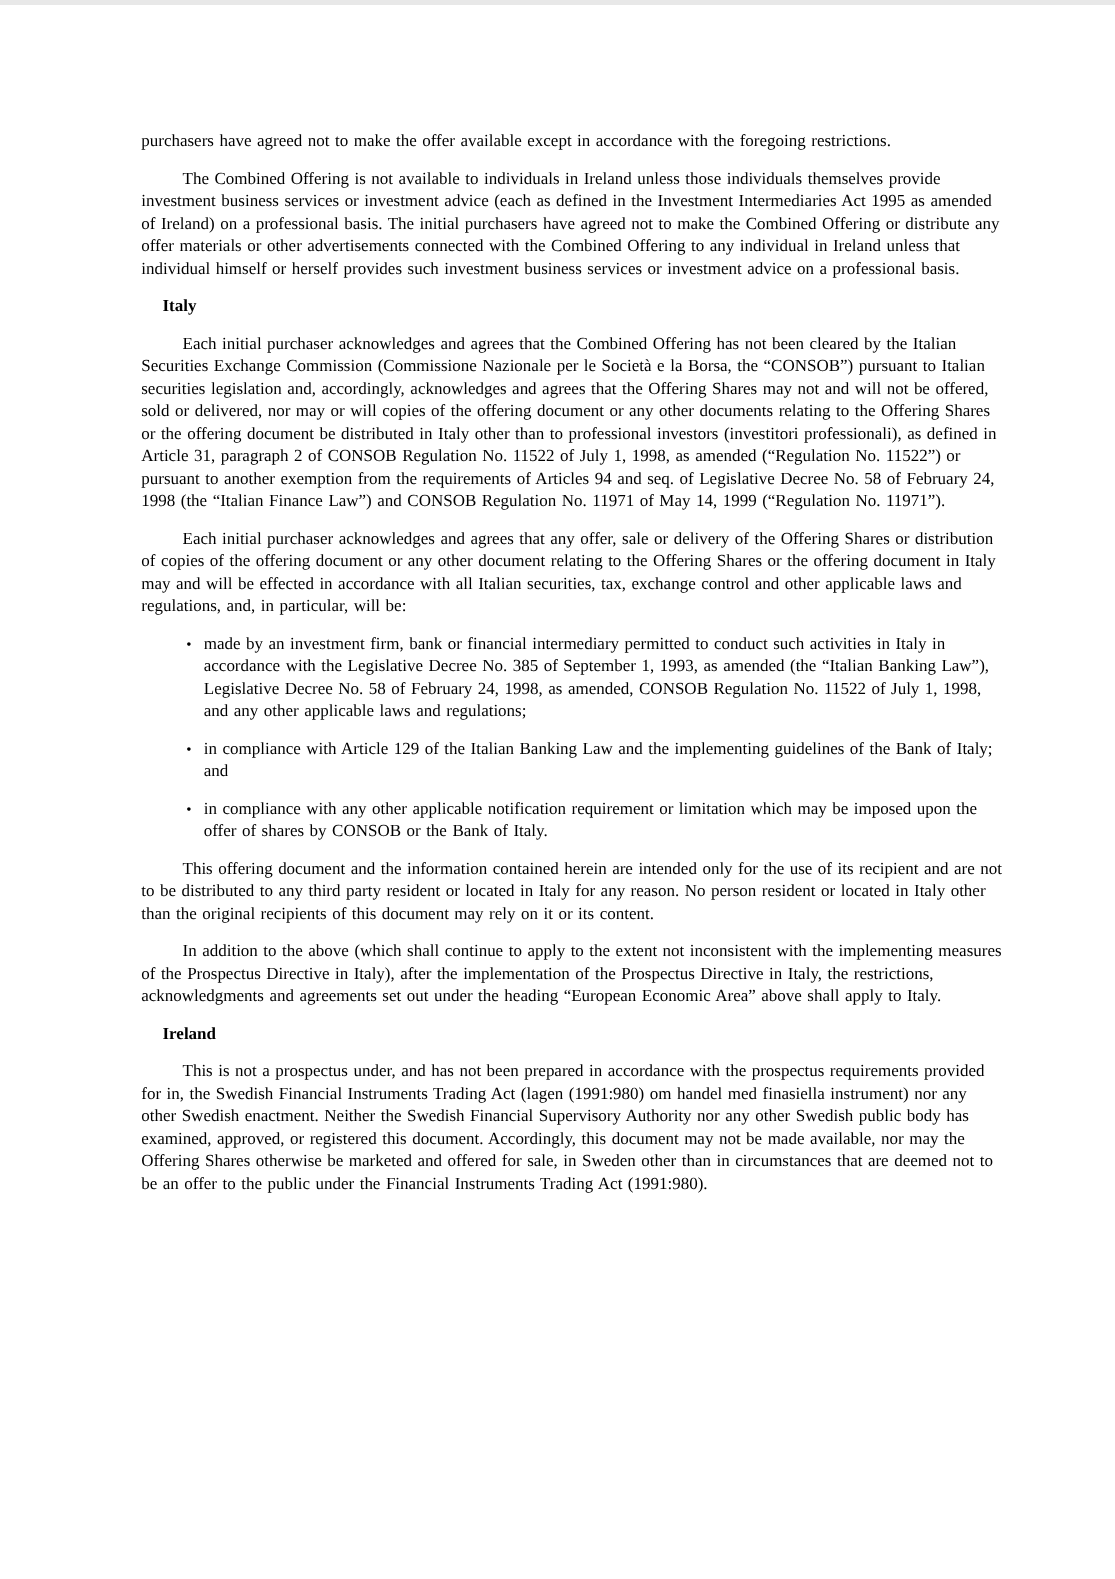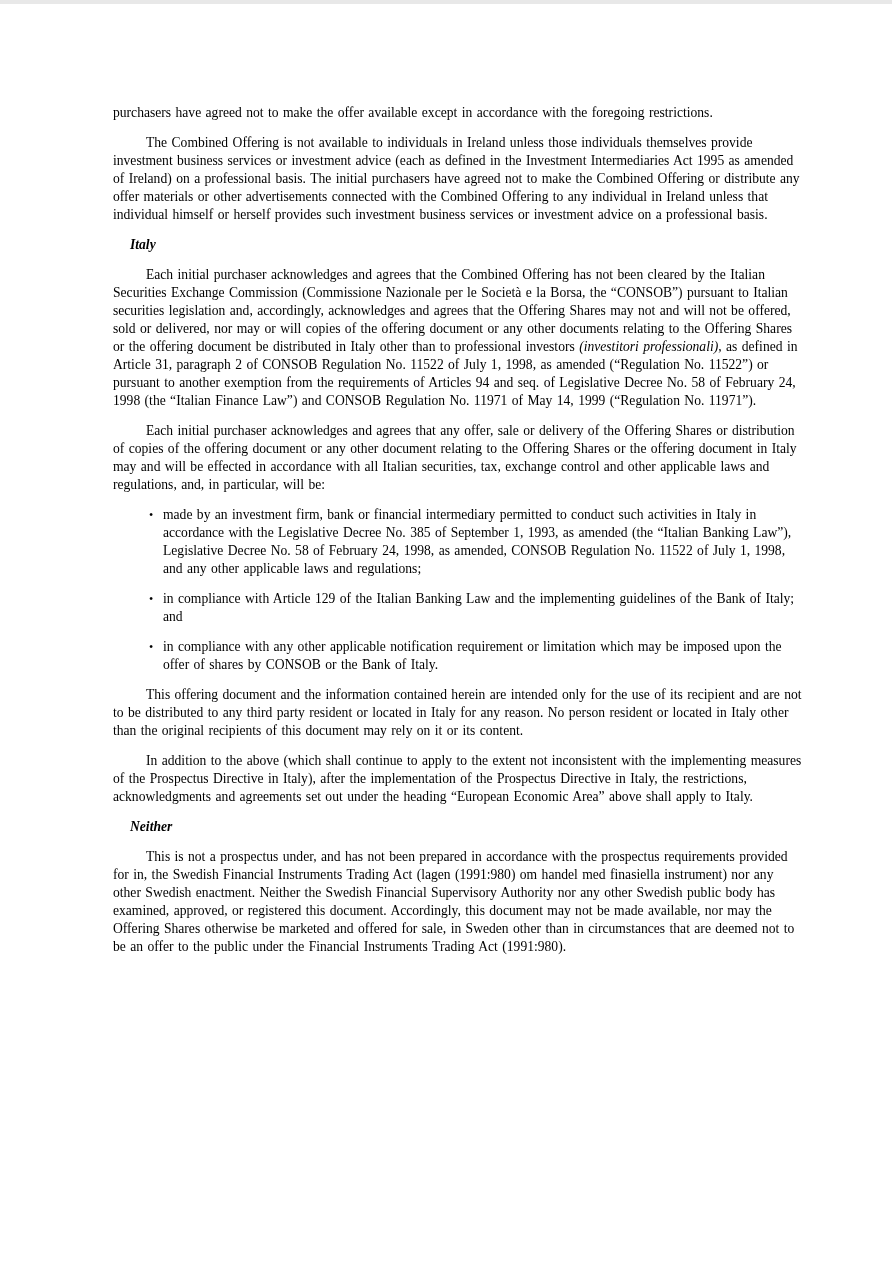--- a/index.html
+++ b/index.html
@@ -26,35 +26,34 @@
   }
   .para {
     margin: 0 0 12px 0;
     text-indent: 33px;
   }
   .para.no-indent { text-indent: 0; }
   .heading {
     margin: 10px 0 12px 17px;
     font-size: 13.6px;
     font-weight: bold;
-    font-style: italic;
     line-height: 18px;
   }
   .bullet-item {
     position: relative;
     padding-left: 50px;
     margin: 0 0 12px 0;
   }
   .bullet-marker {
     position: absolute;
     left: 36px;
     top: 0;
     font-size: 12px;
   }
-  .italic { font-style: italic; }
+  .italic { }
   .page-number {
     text-align: center;
     margin-top: 5px;
   }
 </style>
 </head>
 <body>
 
 <div class="page">
   <div class="doc">
@@ -82,19 +81,19 @@
         <span class="bullet-marker">•</span>
         <span>in compliance with any other applicable notification requirement or limitation which may be imposed upon the offer of shares by CONSOB or the Bank of Italy.</span>
       </div>
     </div>
 
 
     <p class="para">This offering document and the information contained herein are intended only for the use of its recipient and are not to be distributed to any third party resident or located in Italy for any reason. No person resident or located in Italy other than the original recipients of this document may rely on it or its content.</p>
 
     <p class="para">In addition to the above (which shall continue to apply to the extent not inconsistent with the implementing measures of the Prospectus Directive in Italy), after the implementation of the Prospectus Directive in Italy, the restrictions, acknowledgments and agreements set out under the heading “European Economic Area” above shall apply to Italy.</p>
 
-    <h3 class="heading">Neither</h3>
+    <h3 class="heading">Ireland</h3>
 
     <p class="para">This is not a prospectus under, and has not been prepared in accordance with the prospectus requirements provided for in, the Swedish Financial Instruments Trading Act (lagen (1991:980) om handel med finasiella instrument) nor any other Swedish enactment. Neither the Swedish Financial Supervisory Authority nor any other Swedish public body has examined, approved, or registered this document. Accordingly, this document may not be made available, nor may the Offering Shares otherwise be marketed and offered for sale, in Sweden other than in circumstances that are deemed not to be an offer to the public under the Financial Instruments Trading Act (1991:980).</p>
 
 
   </div>
 </div>
 
 </body></html>

